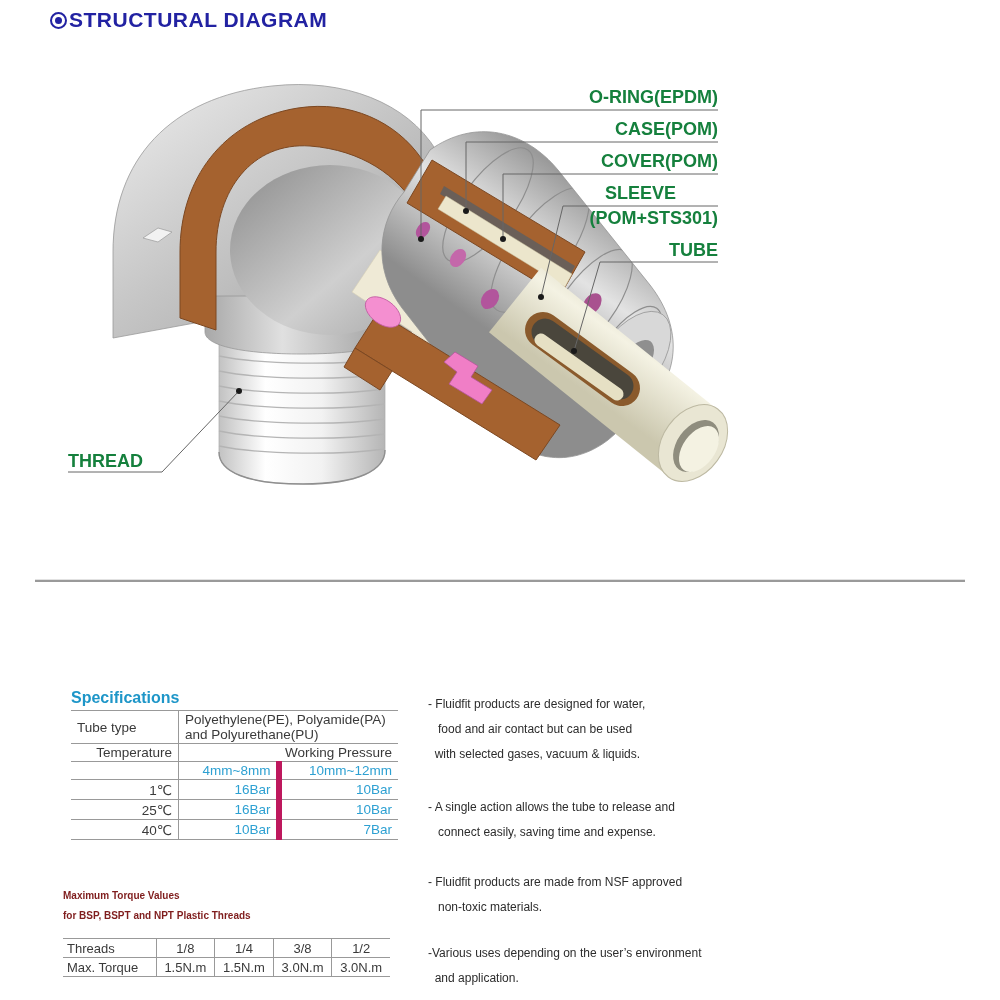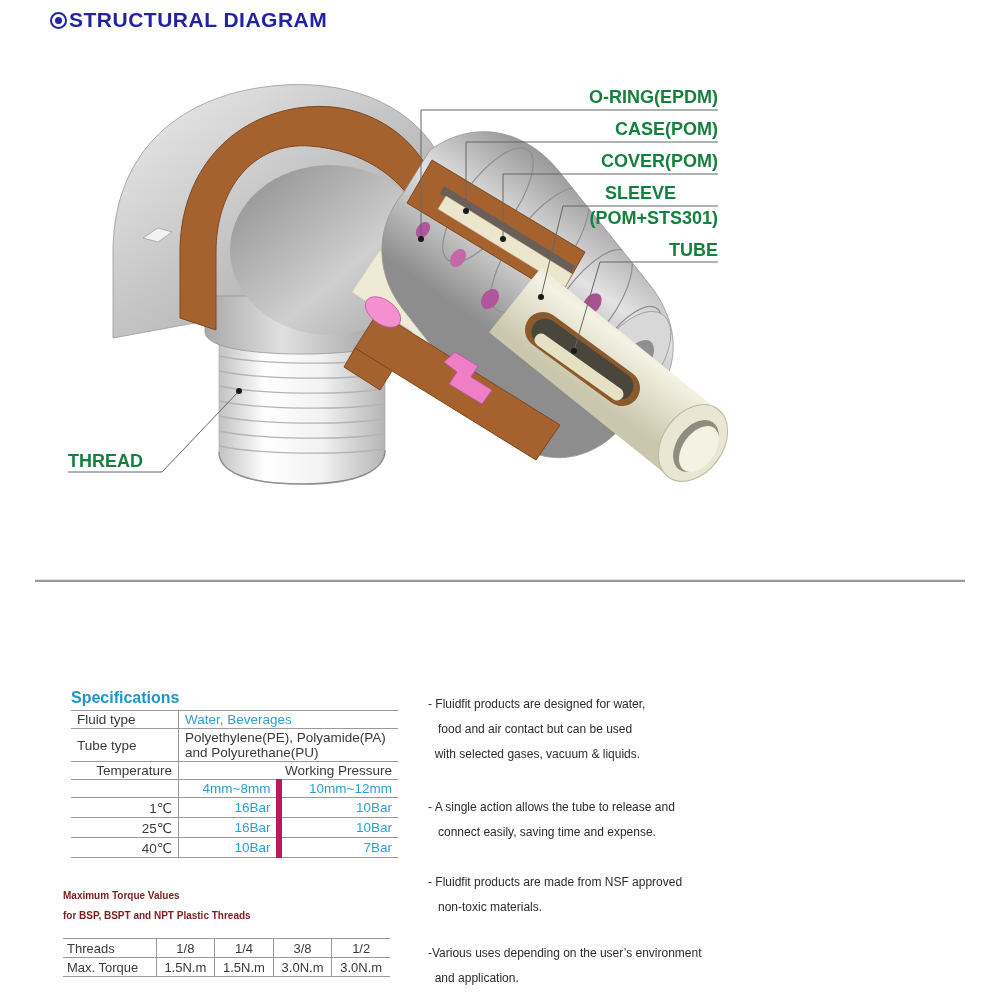--- a/index.html
+++ b/index.html
@@ -203,24 +203,20 @@
     <div class="dlabel" id="lbl-thread">THREAD</div>
   </div>
 
   <div id="divider"></div>
 
 
   <div id="specs">
     <div class="blue-title">Specifications</div>
     <table class="spec">
       <tbody>
-          <tr>
-        <td class="lab">Fluid type</td>
-        <td colspan="2" class="vblue">Water, Beverages</td>
-      </tr>
       <tr>
         <td class="lab">Tube type</td>
         <td colspan="2">Polyethylene(PE), Polyamide(PA) and Polyurethane(PU)</td>
       </tr>
       <tr>
         <td class="lab cc">Temperature</td>
         <td colspan="2" class="cc">Working Pressure</td>
       </tr>
       <tr>
         <td class="lab"></td>

